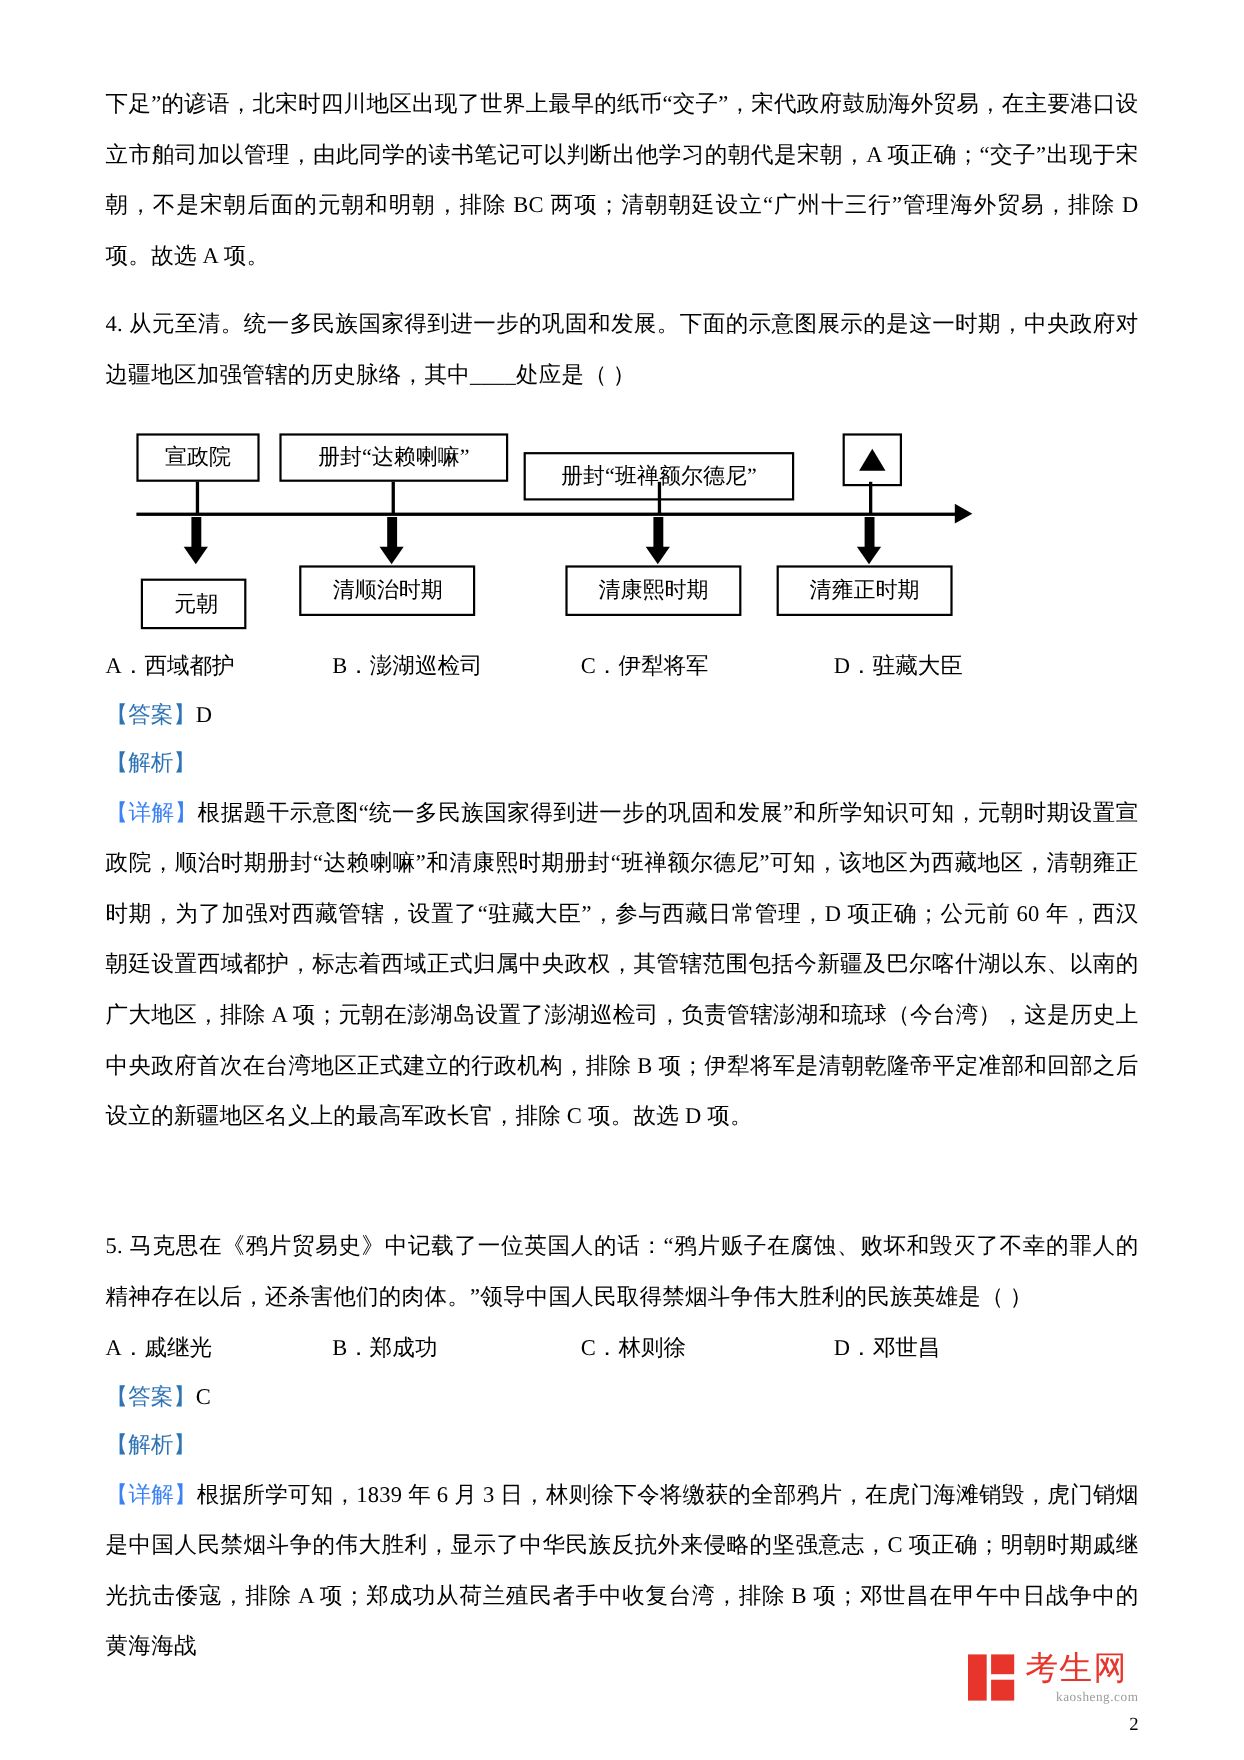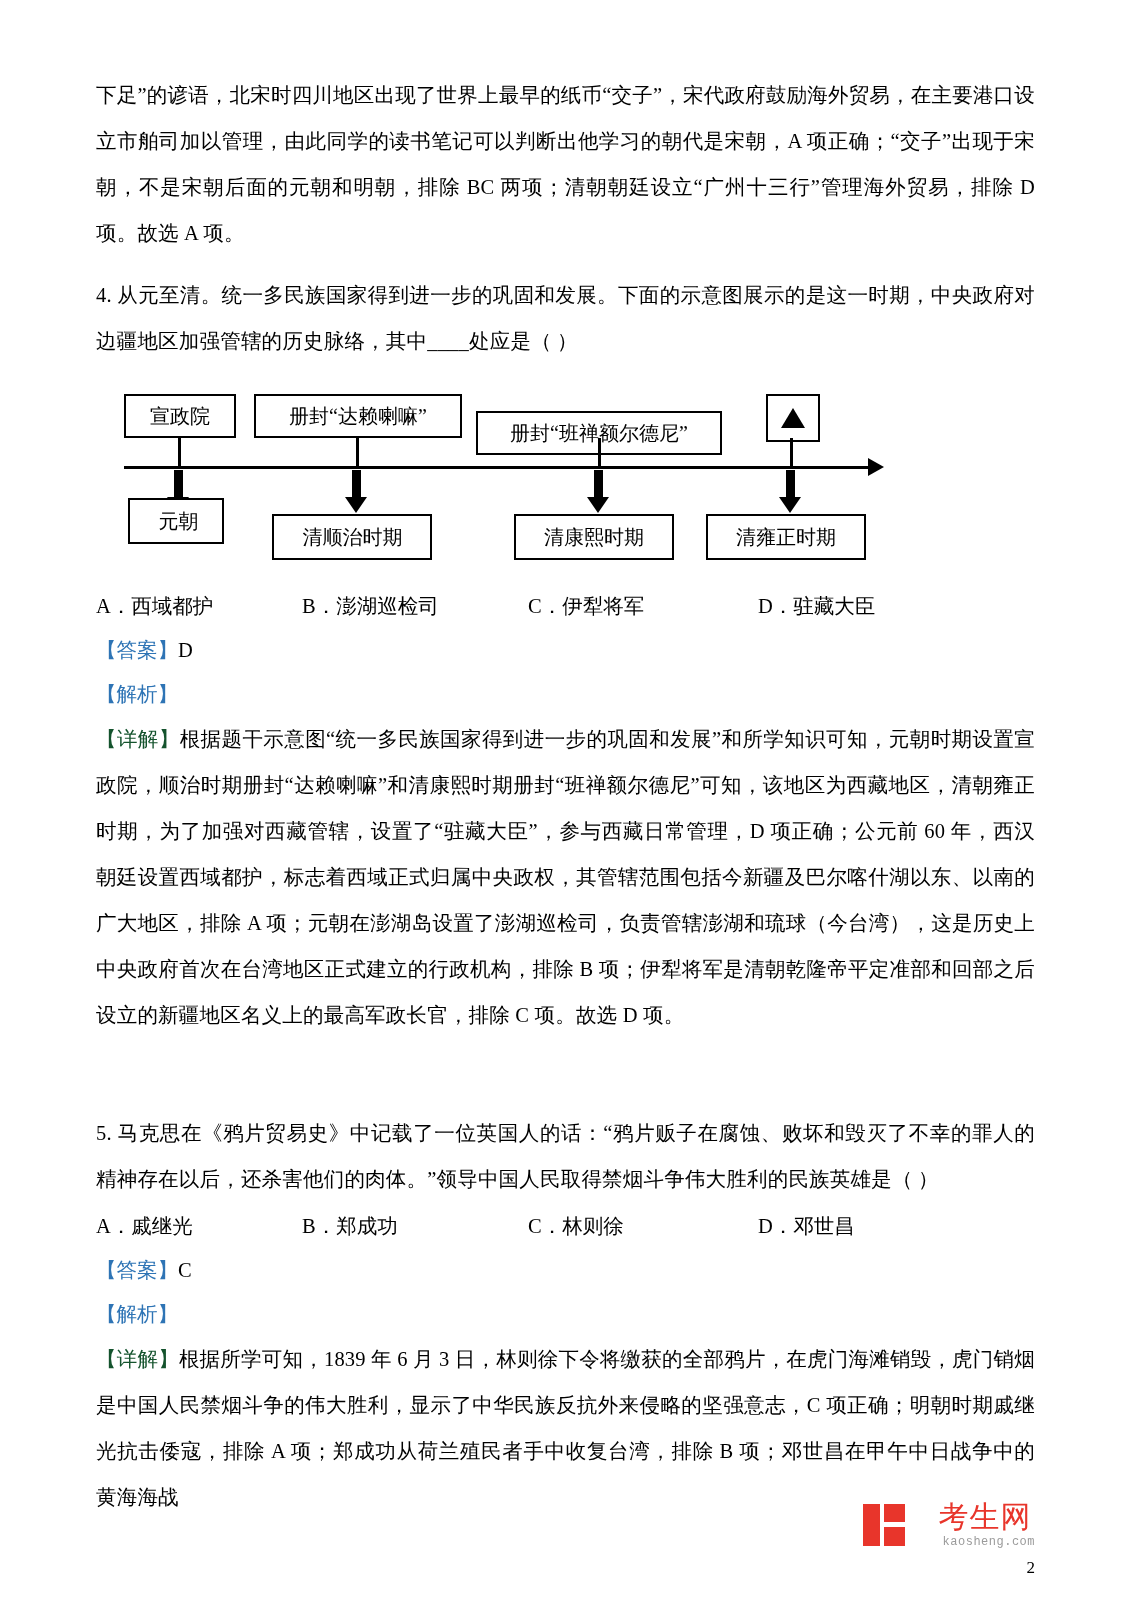--- a/index.html
+++ b/index.html
@@ -25,21 +25,21 @@
     font-size: 20.5px;
     line-height: 46px;
     text-align: justify;
     text-justify: inter-ideograph;
     letter-spacing: 0.2px;
   }
   .q-block {
     margin-top: 16px;
   }
   .blue {
-    color: #14532d;
+    color: #3b82f6;
   }
   .answer-line {
     font-size: 20.5px;
     line-height: 44px;
   }
   .answer-line .tag {
     color: #2e74b5;
   }
   .options {
     font-size: 20.5px;
@@ -160,26 +160,25 @@
   .wm-text {
     display: flex;
     flex-direction: column;
     line-height: 1;
   }
   .wm-cn {
     font-size: 30px;
     color: #e8352b;
     font-family: "Liberation Sans", sans-serif;
     letter-spacing: 1px;
-    margin-left: 24px;
   }
   .wm-en {
     font-size: 12px;
     color: #9b9b9b;
-    font-family: Liberation Mono, monospace;
+    font-family: Liberation Serif, serif;
     margin-top: 4px;
     letter-spacing: 0.5px;
     padding-left: 28px;
   }
   .page-num {
     position: absolute;
     right: 96px;
     bottom: 22px;
     font-size: 17px;
     color: #000;
@@ -213,21 +212,21 @@
       <div class="stem-up" style="left:72px; top:52px; height:30px;"></div>
       <div class="stem-up" style="left:250px; top:52px; height:30px;"></div>
       <div class="stem-up" style="left:492px; top:52px; height:30px;"></div>
       <div class="stem-up" style="left:684px; top:52px; height:30px;"></div>
 
       <div class="arrow-down" style="left:68px; top:84px; height:28px;"></div>
       <div class="arrow-down" style="left:246px; top:84px; height:28px;"></div>
       <div class="arrow-down" style="left:488px; top:84px; height:28px;"></div>
       <div class="arrow-down" style="left:680px; top:84px; height:28px;"></div>
 
-      <div class="dbox" style="left:22px; top:112px; width:96px; height:46px;padding-left:15px;">元朝</div>
+      <div class="dbox" style="left:22px; top:140px; width:96px; height:46px;padding-left:15px;">元朝</div>
       <div class="dbox" style="left:166px; top:128px; width:160px; height:46px;padding-left:11px;">清顺治时期</div>
       <div class="dbox" style="left:408px; top:128px; width:160px; height:46px;">清康熙时期</div>
       <div class="dbox" style="left:600px; top:128px; width:160px; height:46px;">清雍正时期</div>
     </div>
 
     <div class="options">
       <span class="opt opt-a">A．西域都护</span>
       <span class="opt opt-b">B．澎湖巡检司</span>
       <span class="opt opt-c">C．伊犁将军</span>
       <span class="opt opt-d">D．驻藏大臣</span>

